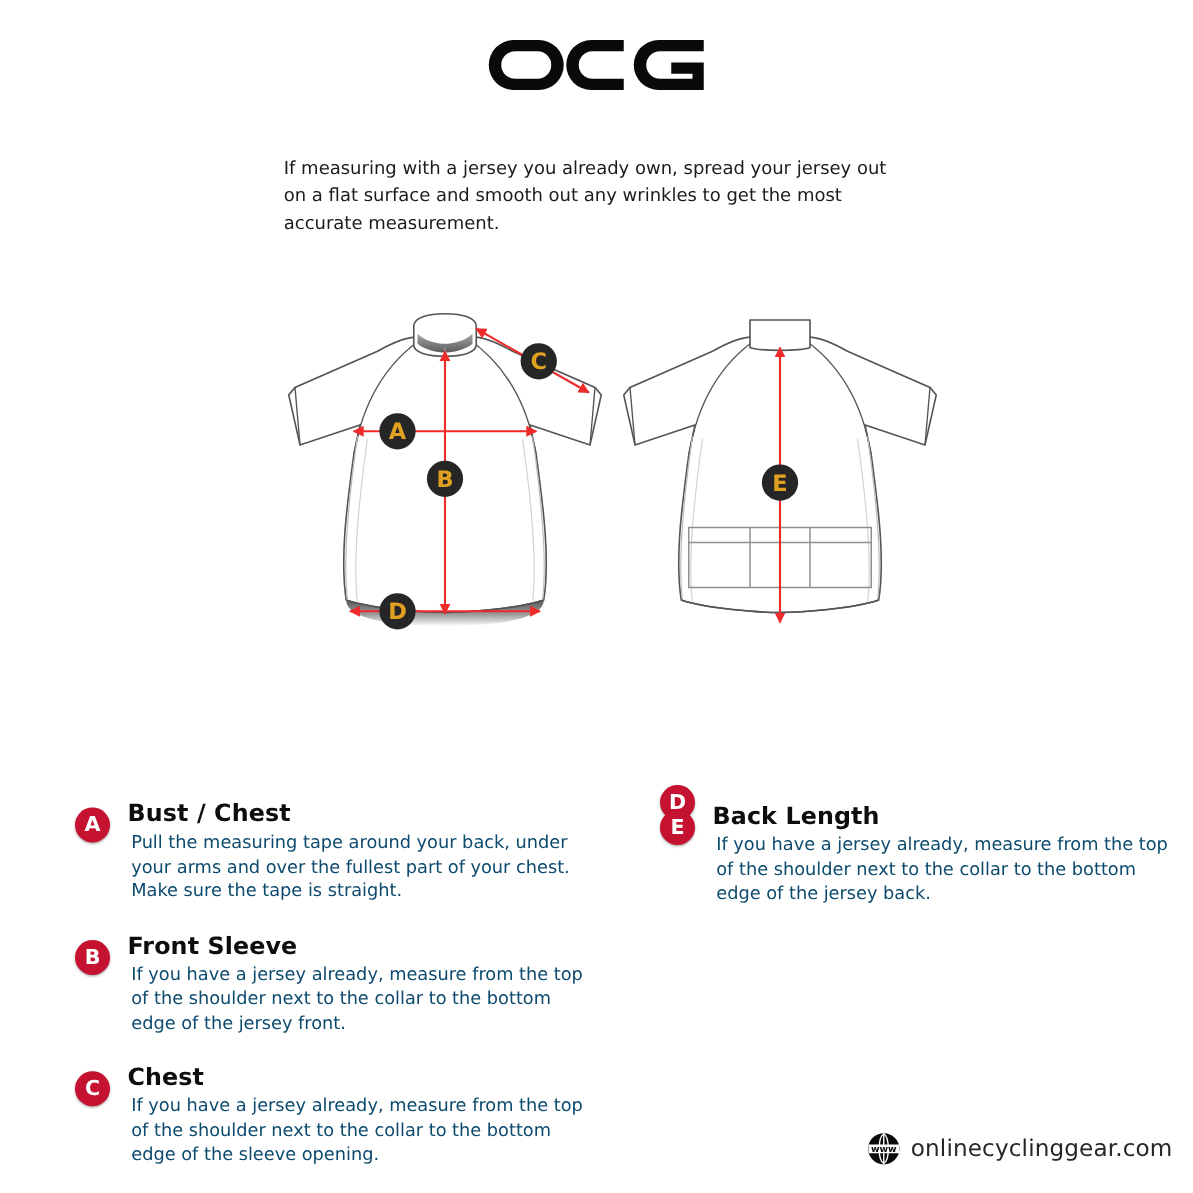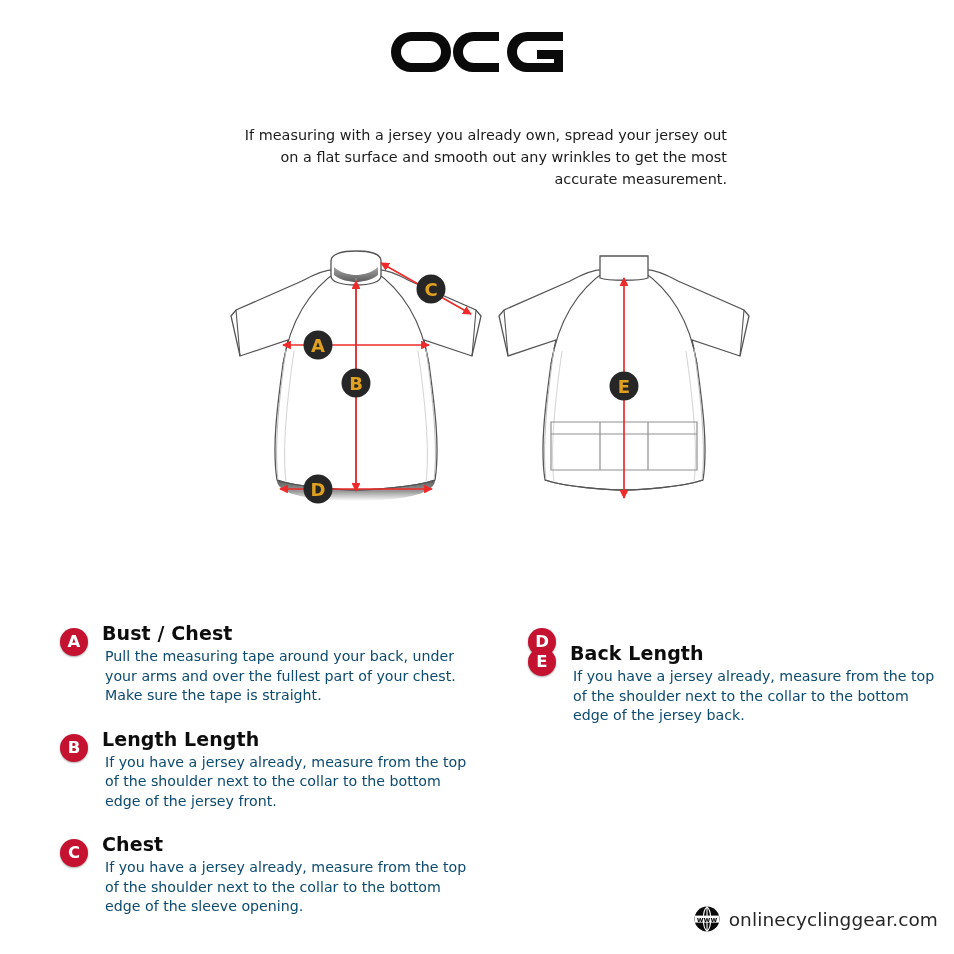--- a/index.html
+++ b/index.html
@@ -25,21 +25,21 @@
     text-align: center;
   }
   .logo-svg { display: inline-block; }
 
   
   .intro {
     position: absolute;
     top: 110px;
     left: 227px;
     width: 500px;
-    text-align: right;
+    text-align: left;
     font-size: 14.4px;
     line-height: 22px;
     color: #1b1b1b;
   }
 
   
   .diagram {
     position: absolute;
     top: 248px;
     left: 0;
@@ -81,21 +81,21 @@
     font-weight: bold;
     line-height: 28px;
     text-align: center;
     box-shadow: 0 1px 2px rgba(0,0,0,.35);
   }
   .legend-title {
     font-size: 19px;
     font-weight: bold;
     color: #0d0d0d;
     line-height: 26px;
-    margin: 0 0 1px 0;
+    margin: 18px 0 1px 0;
     letter-spacing: .1px;
   }
   .legend-desc {
     font-size: 14.2px;
     line-height: 19.5px;
     color: #0c4a6e;
     margin: 0;
     padding-left: 3px;
   }
 
@@ -277,21 +277,21 @@
 <div class="legend">
 
   <div class="legend-col left">
     <div class="legend-item">
       <span class="legend-badge">A</span>
       <h3 class="legend-title">Bust / Chest</h3>
       <p class="legend-desc">Pull the measuring tape around your back, under your arms and over the fullest part of your chest. Make sure the tape is straight.</p>
     </div>
     <div class="legend-item">
       <span class="legend-badge">B</span>
-      <h3 class="legend-title">Length Length</h3>
+      <h3 class="legend-title">Front Sleeve</h3>
       <p class="legend-desc">If you have a jersey already, measure from the top of the shoulder next to the collar to the bottom edge of the jersey front.</p>
     </div>
     <div class="legend-item">
       <span class="legend-badge">C</span>
       <h3 class="legend-title">Chest</h3>
       <p class="legend-desc">If you have a jersey already, measure from the top of the shoulder next to the collar to the bottom edge of the sleeve opening.</p>
     </div>
   </div>
 
   <div class="legend-col right">

